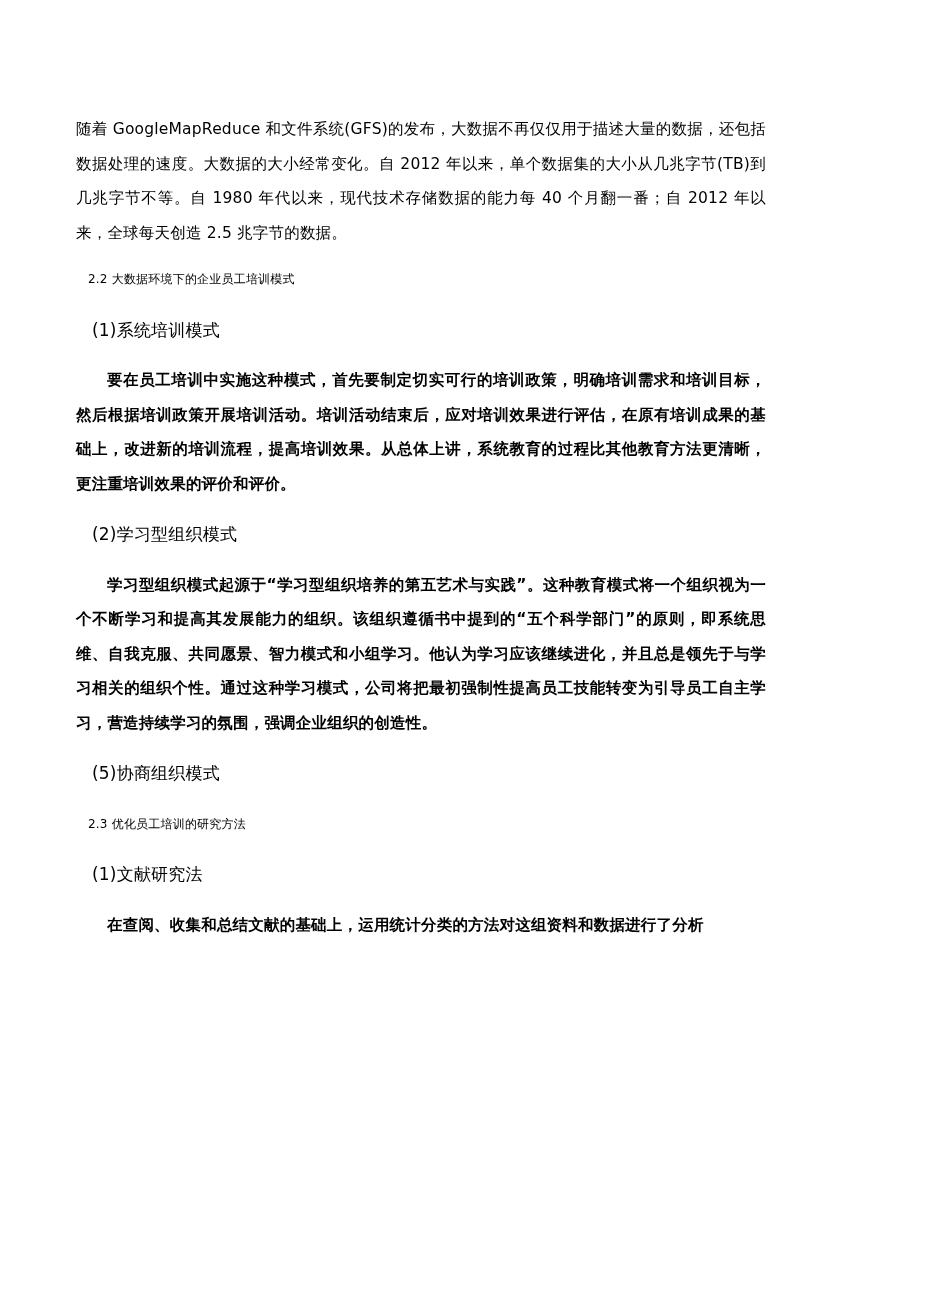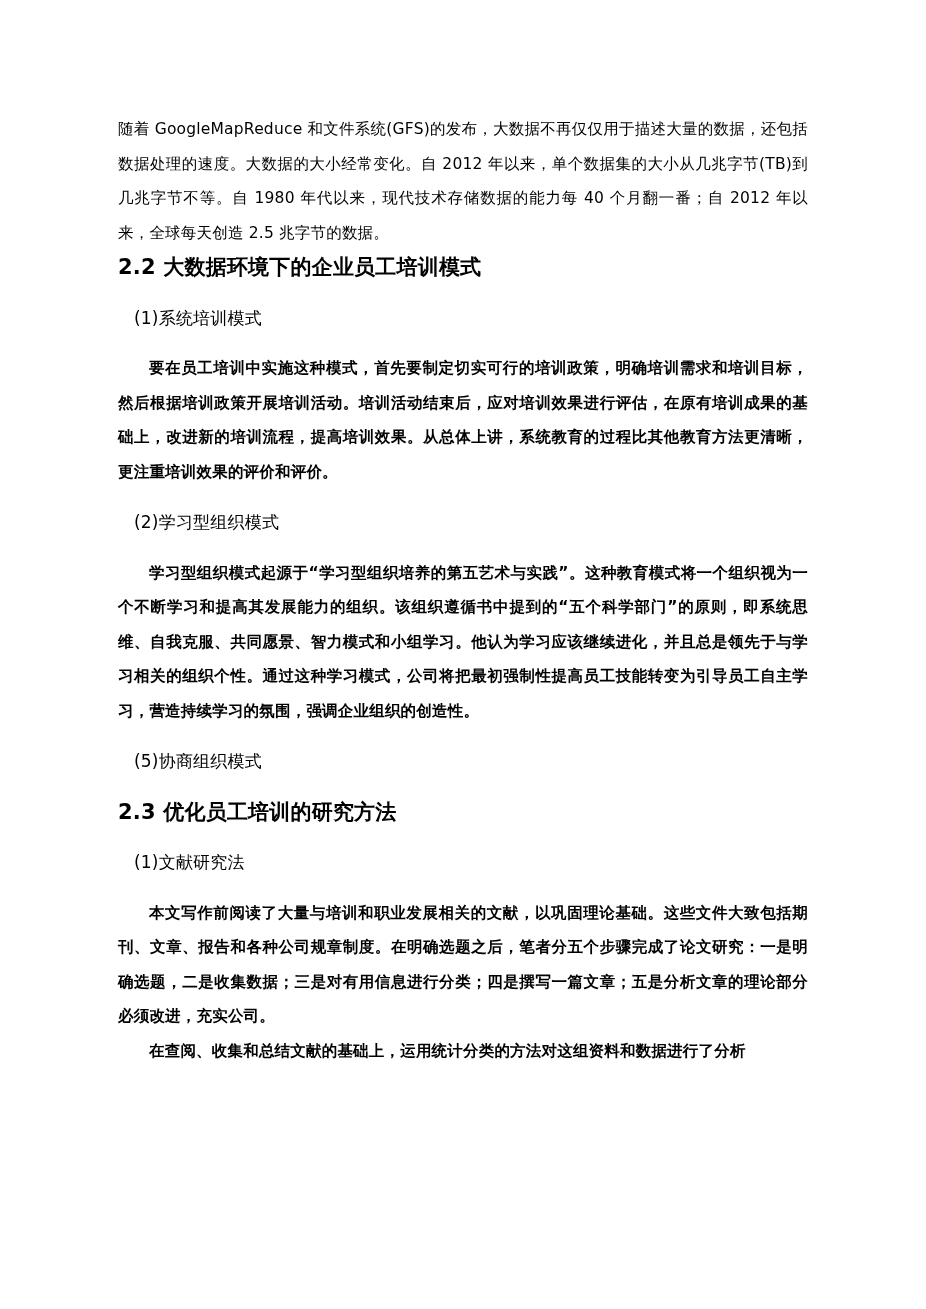--- a/index.html
+++ b/index.html
@@ -12,44 +12,44 @@
     height: 1309px;
     font-family: "DejaVu Sans", "Liberation Sans", sans-serif;
     color: #000000;
     -webkit-font-smoothing: antialiased;
   }
   .page {
     position: relative;
     width: 926px;
     height: 1309px;
     box-sizing: border-box;
-    padding: 112px 118px 0 118px;
+    padding: 112px 118px 0 76px;
     background: #ffffff;
     overflow: hidden;
   }
   .doc-body {
     width: 690px;
   }
   p {
     margin: 0;
     font-size: 15.5px;
     line-height: 34.5px;
     text-align: justify;
     text-justify: inter-ideograph;
     letter-spacing: 0.2px;
   }
   p.indent {
     text-indent: 2em;
     font-weight: bold;
   }
   h2 {
-    margin: 0;
-    font-size: 21px;
+    margin: 12px;
+    font-size: 12px;
     line-height: 34.5px;
-    font-weight: bold;
+    font-weight: normal;
     letter-spacing: 0.2px;
   }
   .label {
     font-size: 17px;
     line-height: 34.5px;
     margin: 16px;
   }
 </style>
 </head>
 <body>
@@ -69,19 +69,18 @@
 
     <p class="indent">学习型组织模式起源于“学习型组织培养的第五艺术与实践”。这种教育模式将一个组织视为一个不断学习和提高其发展能力的组织。该组织遵循书中提到的“五个科学部门”的原则，即系统思维、自我克服、共同愿景、智力模式和小组学习。他认为学习应该继续进化，并且总是领先于与学习相关的组织个性。通过这种学习模式，公司将把最初强制性提高员工技能转变为引导员工自主学习，营造持续学习的氛围，强调企业组织的创造性。</p>
 
     <p class="label">(5)协商组织模式</p>
 
 
     <h2>2.3 优化员工培训的研究方法</h2>
 
     <p class="label">(1)文献研究法</p>
 
-    <p class="indent">本文写作前阅读了大量与培训和职业发展相关的文献，以巩固理论基础。这些文件大致包括期刊、文章、报告和各种公司规章制度。在明确选题之后，笔者分五个步骤完成了论文研究：一是明确选题，二是收集数据；三是对有用信息进行分类；四是撰写一篇文章；五是分析文章的理论部分必须改进，充实公司。</p>
 
 
     <p class="indent">在查阅、收集和总结文献的基础上，运用统计分类的方法对这组资料和数据进行了分析</p>
 
   </div>
 </div>
 
 </body></html>

